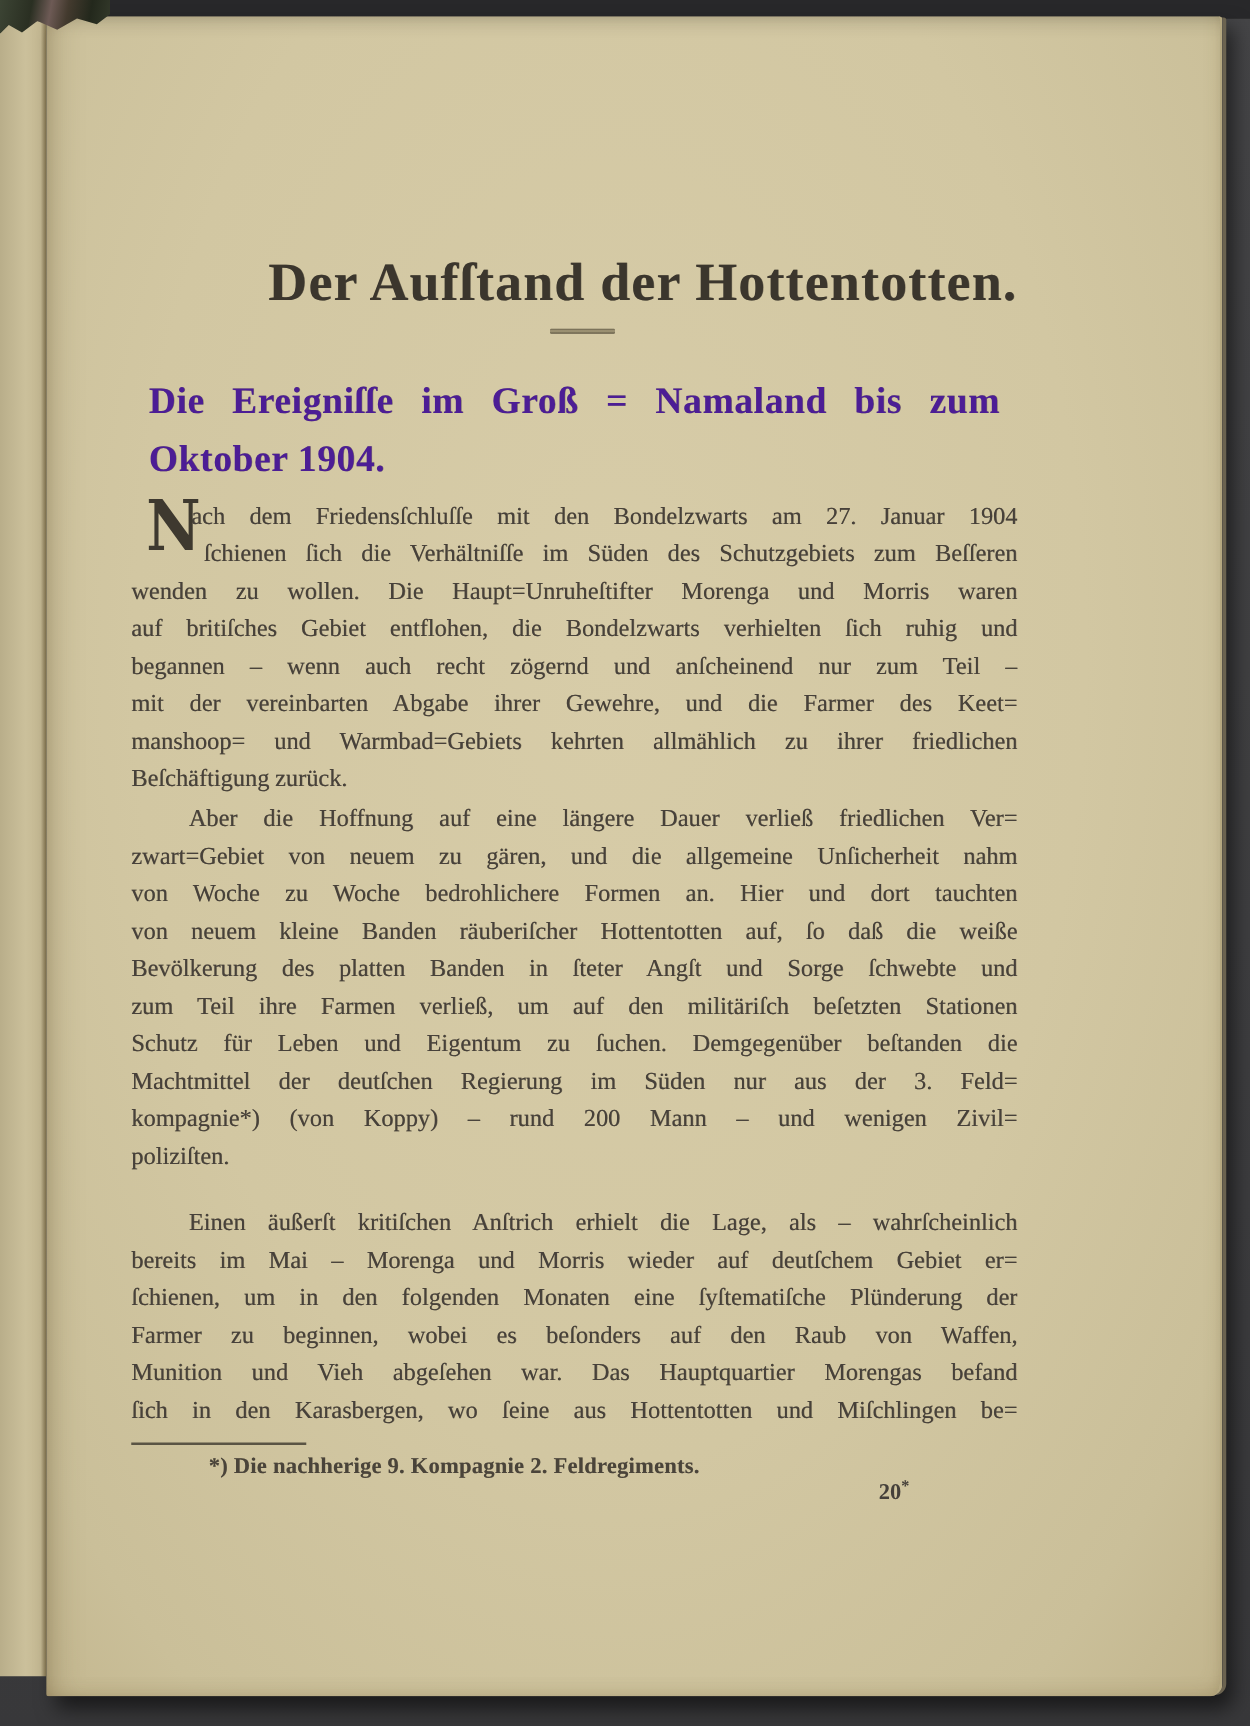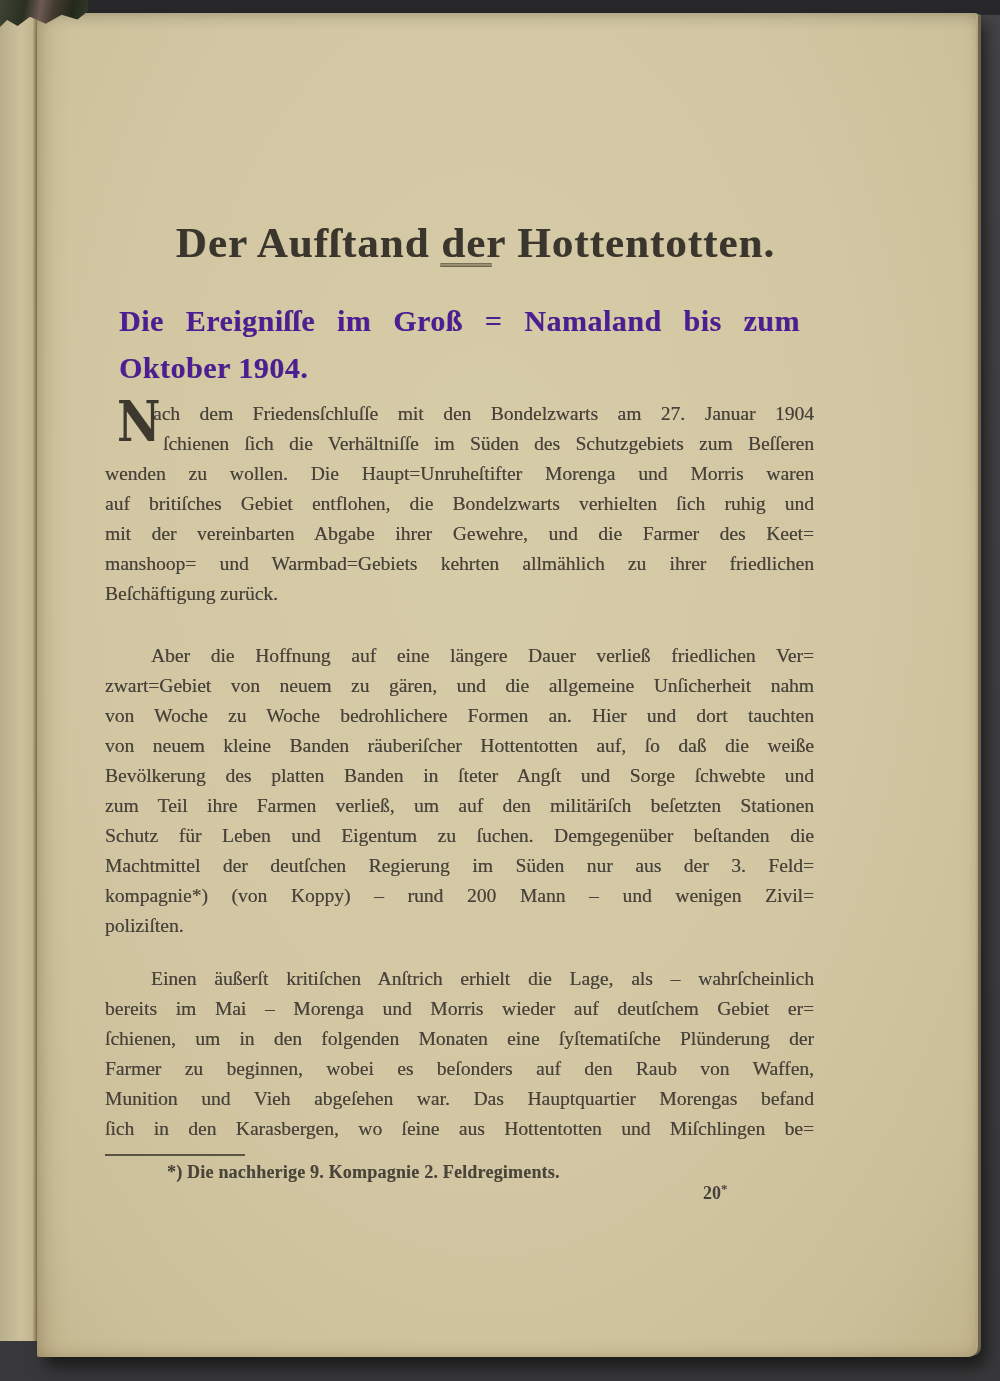--- a/index.html
+++ b/index.html
@@ -26,22 +26,22 @@
       4px 0 0 -1px #6b6350,
       8px 10px 16px rgba(0,0,0,.55);
   }
   .cover-corner{
     position:absolute;left:0;top:0;width:88px;height:27px;
     background:linear-gradient(100deg,#3c4434 0%,#2a2f22 28%,#6d5a55 45%,#433a2e 60%,#23281c 80%,#343a2b 100%);
     clip-path:polygon(0 0,100% 0,100% 42%,88% 72%,70% 55%,52% 88%,34% 62%,20% 96%,8% 74%,0 100%);
   }
   .text-col{position:absolute;left:105px;top:0;width:709px;height:1381px;}
   .title{
-    position:absolute;top:203px;left:0;width:100%;margin:16px;
-    font-size:43px;line-height:1.1;font-weight:bold;text-align:center;
+    position:absolute;top:203px;left:0;width:100%;margin:0;
+    font-size:43px;line-height:1.1;font-weight:bold;text-align:right;
     color:#3b362d;letter-spacing:1px;
     text-shadow:0.4px 0 0 rgba(50,44,34,.5);
   }
   .divider{
     position:absolute;top:263px;left:50%;width:52px;height:4px;margin-left:-20px;
     background:linear-gradient(#665e49,#a89d7c 45%,#5c5441);
     border-radius:1px;
   }
   .subtitle{position:absolute;top:297px;left:0;width:100%;padding:0;color:#4c1d95;}
   .sub-line{
@@ -99,20 +99,21 @@
       <div class="sub-line sub-just">Die Ereigniſſe im Groß = Namaland bis zum</div>
       <div class="sub-line sub-center">Oktober 1904.</div>
     </div>
 
     <div class="para p1">
       <span class="dropcap">N</span>
     <div class="tline dc1">ach dem Friedensſchluſſe mit den Bondelzwarts am 27. Januar 1904</div>
         <div class="tline dc2">ſchienen ſich die Verhältniſſe im Süden des Schutzgebiets zum Beſſeren</div>
         <div class="tline">wenden zu wollen.  Die Haupt=Unruheſtifter Morenga und Morris waren</div>
         <div class="tline">auf britiſches Gebiet entflohen, die Bondelzwarts verhielten ſich ruhig und</div>
+        <div class="tline">begannen – wenn auch recht zögernd und anſcheinend nur zum Teil –</div>
         <div class="tline">mit der vereinbarten Abgabe ihrer Gewehre, und die Farmer des Keet=</div>
         <div class="tline">manshoop= und Warmbad=Gebiets kehrten allmählich zu ihrer friedlichen</div>
         <div class="tline last">Beſchäftigung zurück.</div>
       </div>
 
     <div class="para p2">
         <div class="tline ind">Aber die Hoffnung auf eine längere Dauer verließ friedlichen Ver=</div>
         <div class="tline">zwart=Gebiet von neuem zu gären, und die allgemeine Unſicherheit nahm</div>
         <div class="tline">von Woche zu Woche bedrohlichere Formen an.  Hier und dort tauchten</div>
         <div class="tline">von neuem kleine Banden räuberiſcher Hottentotten auf, ſo daß die weiße</div>

